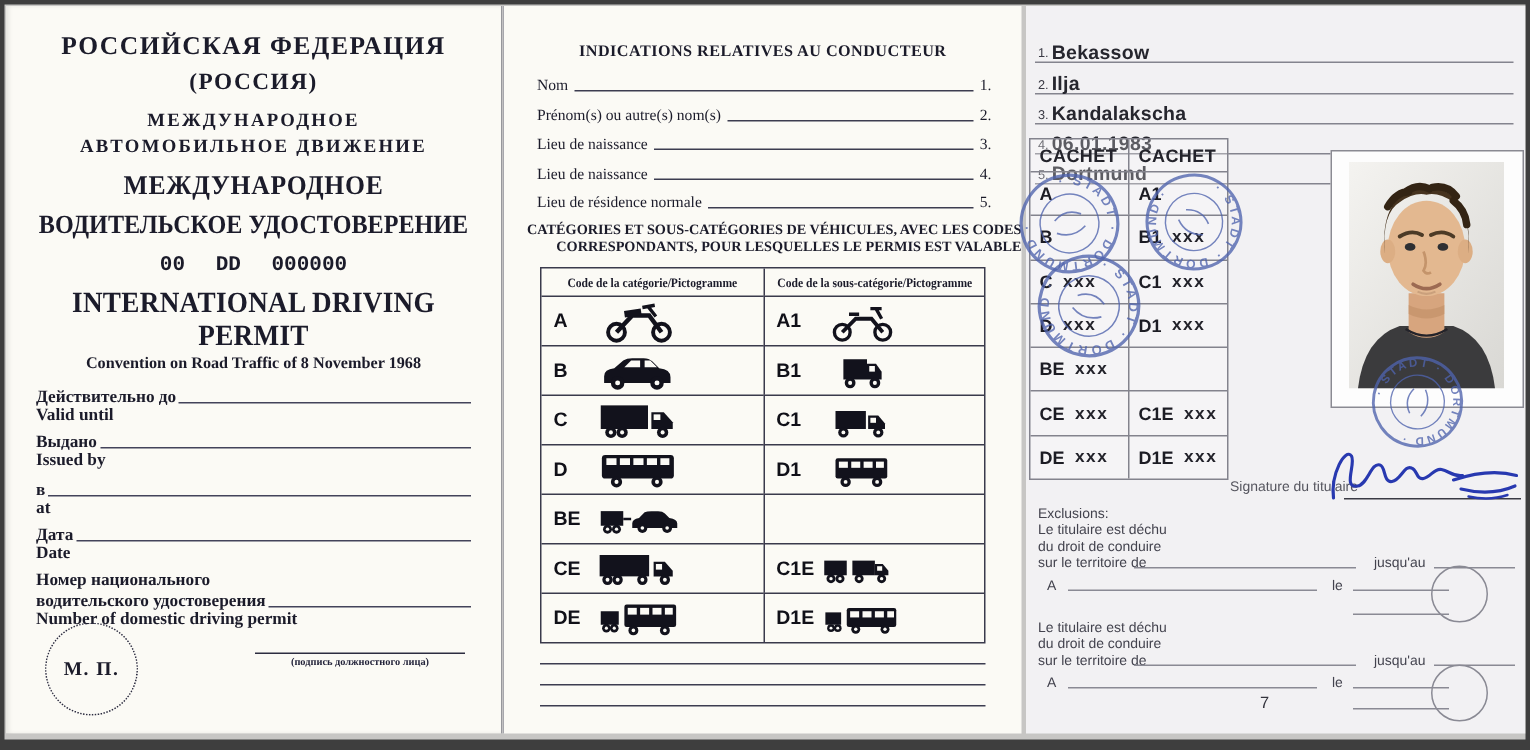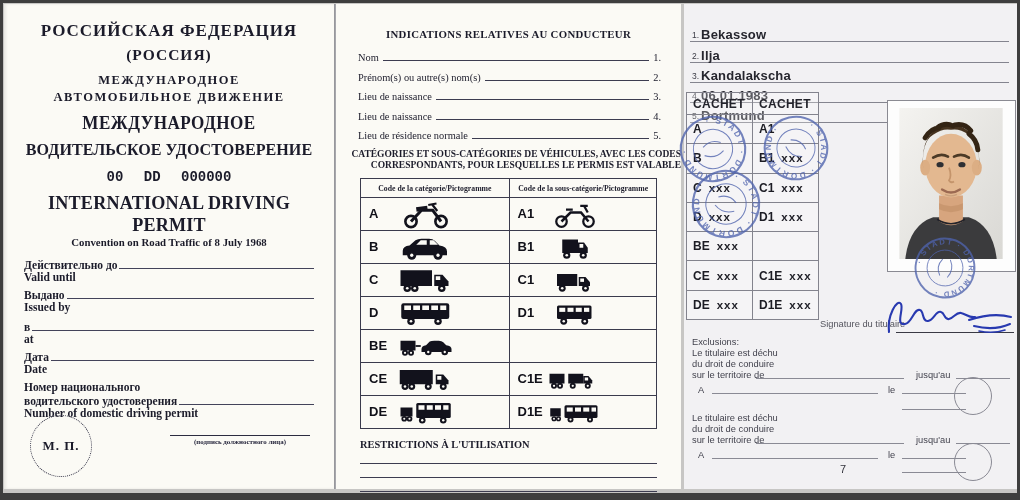--- a/index.html
+++ b/index.html
@@ -238,21 +238,21 @@
 
   <section class="panel p1">
     <div class="c t-fed">РОССИЙСКАЯ ФЕДЕРАЦИЯ</div>
     <div class="c t-ros">(РОССИЯ)</div>
     <div class="c t-m1">МЕЖДУНАРОДНОЕ</div>
     <div class="c t-m2">АВТОМОБИЛЬНОЕ ДВИЖЕНИЕ</div>
     <div class="c t-big">МЕЖДУНАРОДНОЕ</div>
     <div class="c t-big2">ВОДИТЕЛЬСКОЕ УДОСТОВЕРЕНИЕ</div>
     <div class="c t-num">00 DD 000000</div>
     <div class="c t-idp">INTERNATIONAL DRIVING PERMIT</div>
-    <div class="c conv2">Convention on Road Traffic of 8 July 1968</div>
+    <div class="c conv2">Convention on Road Traffic of 8 November 1968</div>
 
     <div class="lp-fields">
       <div class="lfield">
         <div class="lrow">
             <span class="llabel">Действительно до</span>
             <span class="lline"></span>
           </div>
         <div class="lsub">Valid until</div>
       </div>
       <div class="lfield">
@@ -421,21 +421,20 @@
           </svg>
         </div>
       <div class="vcell col2">
           <span class="vcode">D1E</span>
           <svg class="pic" viewBox="0 0 72 40">
             <use href="#sym-bus-trailer-small"></use>
           </svg>
         </div>
     </div>
 
-    <div class="restr-head">RESTRICTIONS À L'UTILISATION</div>
     <div class="rline"></div>
     <div class="rline"></div>
     <div class="rline"></div>
   </section>
 
   <section class="panel p3">
 
     <div class="hfields">
       <div class="hrow">
           <span class="hnum">1.</span>

